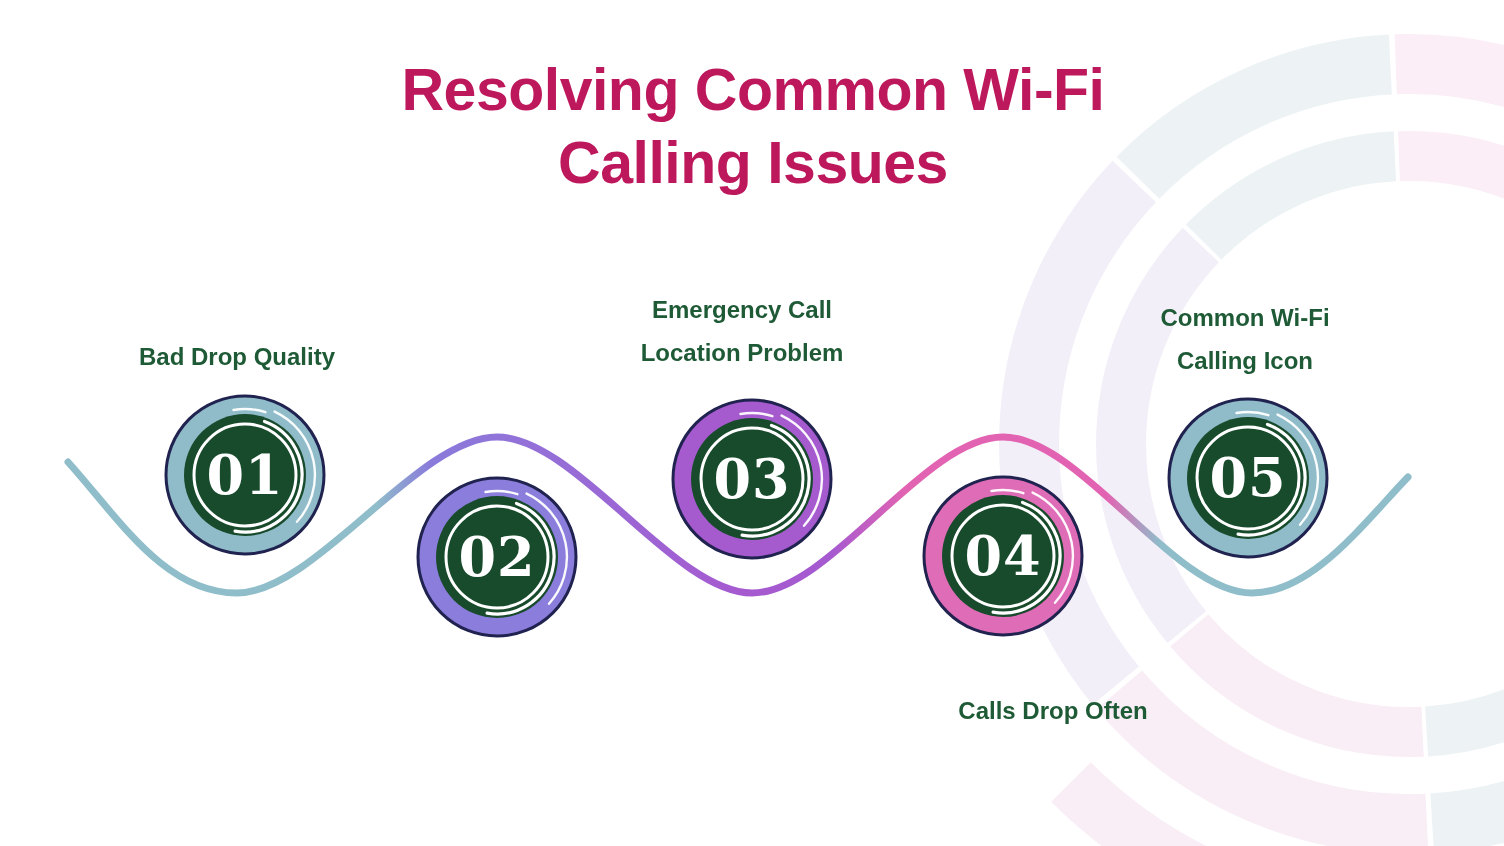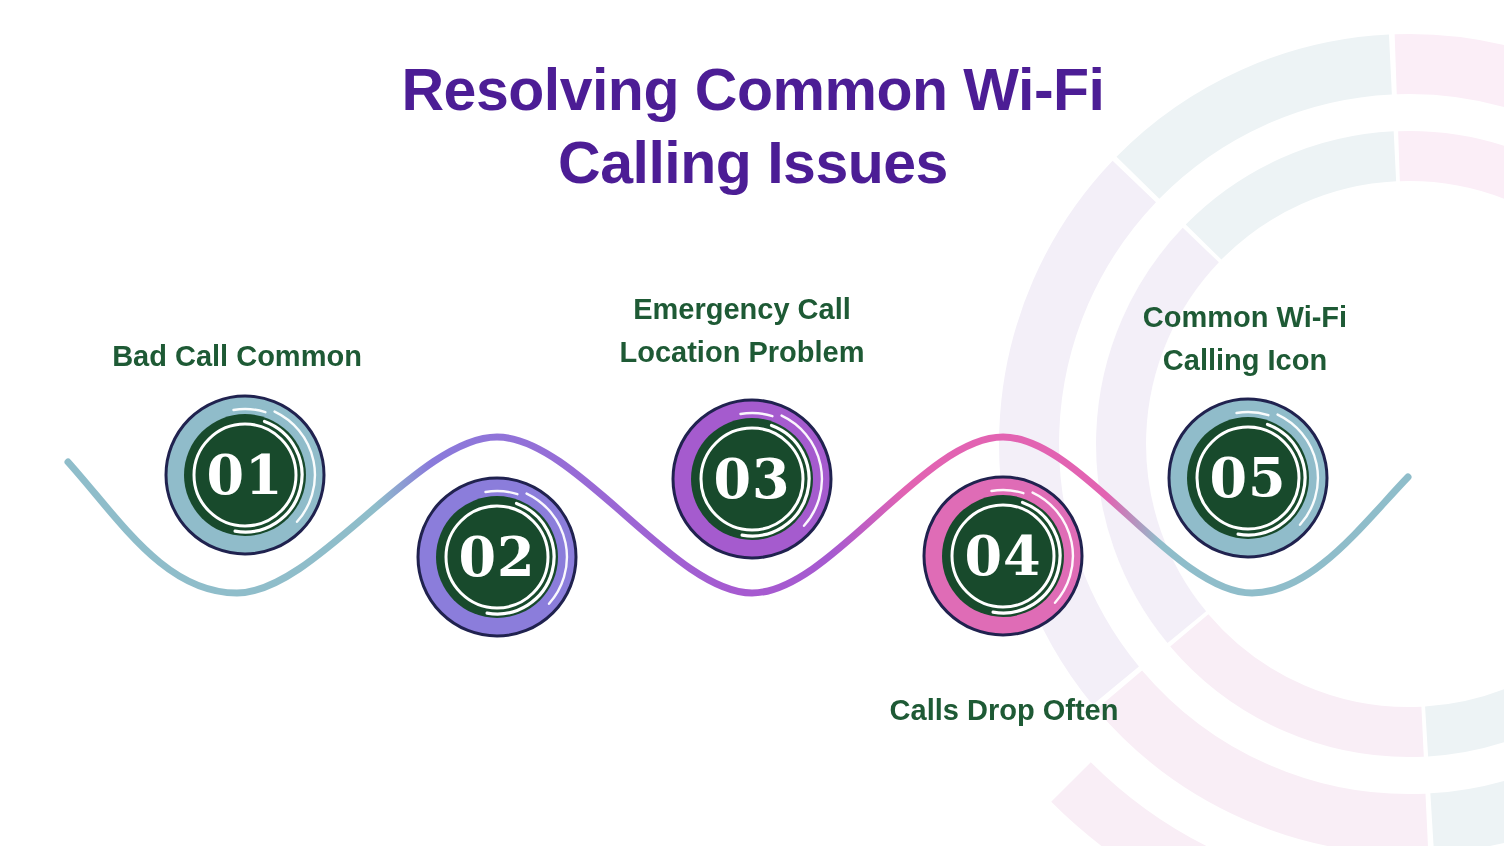--- a/index.html
+++ b/index.html
@@ -2,28 +2,28 @@
 <html><head>
 <meta charset="utf-8">
 <style>
   html,body{margin:0;padding:0;background:#fff}
   .stage{position:relative;width:1504px;height:846px;background:#ffffff;overflow:hidden;
          font-family:"Liberation Sans",sans-serif}
   .stage svg{position:absolute;left:0;top:0}
 
   .title{position:absolute;left:323px;top:54px;width:860px;text-align:center;
          font-weight:800;font-size:59px;line-height:73px;letter-spacing:-0.5px;
-         color:#4c1d95;white-space:pre-line}
+         color:#be185d;white-space:pre-line}
 
   .label{position:absolute;width:360px;text-align:center;font-weight:600;
-         font-size:29px;line-height:43px;color:#1e5a35;white-space:pre-line}
+         font-size:24px;line-height:43px;color:#1e5a35;white-space:pre-line}
   .l1{left:57px;top:335px}
   .l2{left:306px;top:686px}
   .l3{left:562px;top:288px}
-  .l4{left:824px;top:689px}
+  .l4{left:873px;top:689px}
   .l5{left:1065px;top:296px}
 
   
   .ringSeg{fill:none}
   .segA{stroke-width:60}
   .segB{stroke-width:50}
   .segA2{stroke-width:56}
 
   
   .wave{fill:none;stroke-width:7;stroke-linecap:round}
@@ -123,20 +123,20 @@
       <circle r="61" fill="#184a2c"></circle>
       <circle class="ringC" r="51"></circle>
       <path class="swoosh" d="M 19.5 -53.6 A 57 57 0 0 1 -9.9 56.1"></path>
       <text class="num" fill="#ffffff">05</text>
     </g>
   </svg>
 
   <div class="title">Resolving Common Wi-Fi
 Calling Issues</div>
 
-  <div class="label l1">Bad Call Common</div>
+  <div class="label l1">Bad Drop Quality</div>
   <div class="label l3">Emergency Call
 Location Problem</div>
   <div class="label l4">Calls Drop Often</div>
   <div class="label l5">Common Wi-Fi
 Calling Icon</div>
 
 </div>
 
 </body></html>

